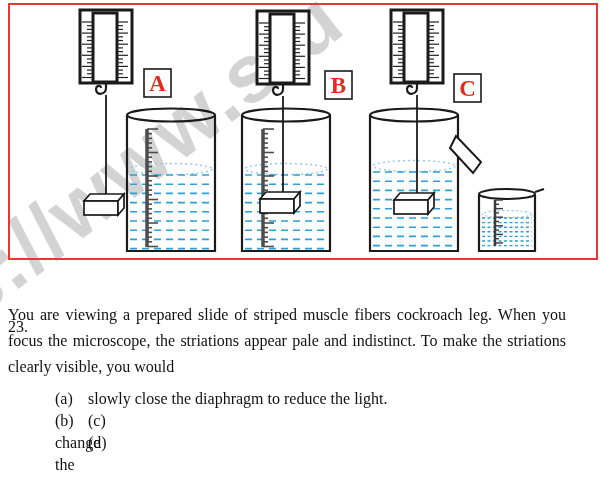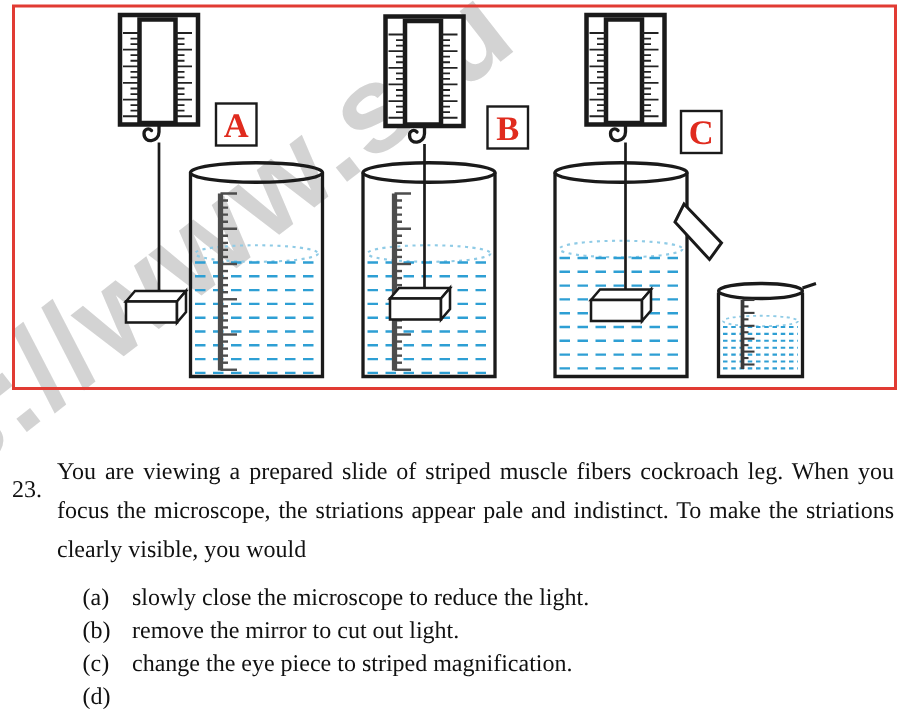--- a/index.html
+++ b/index.html
@@ -23,21 +23,21 @@
     transform:rotate(-38deg);transform-origin:0 100%;z-index:0;opacity:.85;
   }
   .figure-box{
     position:absolute;left:8px;top:3px;width:586px;height:253px;
     border:2px solid var(--accent-red);z-index:1;background:transparent;
   }
   .figure-box svg{position:absolute;left:0;top:0;}
   .question{position:absolute;left:8px;top:302px;width:590px;z-index:1;}
   .qnum{position:absolute;left:0;top:16px;font-size:16px;text-align:right;}
   .qtext{
-    margin-left:30px;width:558px;font-size:16px;line-height:26px;
+    width:558px;font-size:16px;line-height:26px;
     text-align:justify;
   }
   .options{
     position:absolute;left:55px;top:388px;z-index:1;
     display:grid;grid-template-columns:27px auto;column-gap:6px;
     font-size:16px;line-height:22px;
   }
   .balance{fill:#ffffff;stroke:var(--ink);stroke-width:3;}
   .blockshape{fill:#ffffff;stroke:var(--ink);stroke-width:1.7;}
   .beakershape{fill:none;stroke:var(--ink);stroke-width:2.2;}
@@ -341,21 +341,20 @@
     </svg>
   </div>
 
   <div class="question">
     <span class="qnum">23.</span>
     <div class="qtext">You are viewing a prepared slide of striped muscle fibers cockroach leg. When you focus the microscope, the striations appear pale and indistinct. To make the striations clearly visible, you would</div>
   </div>
 
   <div class="options">
     <span>(a)</span>
-    <span>slowly close the microscope to reduce the light.</span>
+    <span>slowly close the diaphragm to reduce the light.</span>
     <span>(b)</span>
-    <span>remove the mirror to cut out light.</span>
     <span>(c)</span>
     <span>change the eye piece to striped magnification.</span>
     <span>(d)</span>
   </div>
 
 </div>
 
 </body></html>

